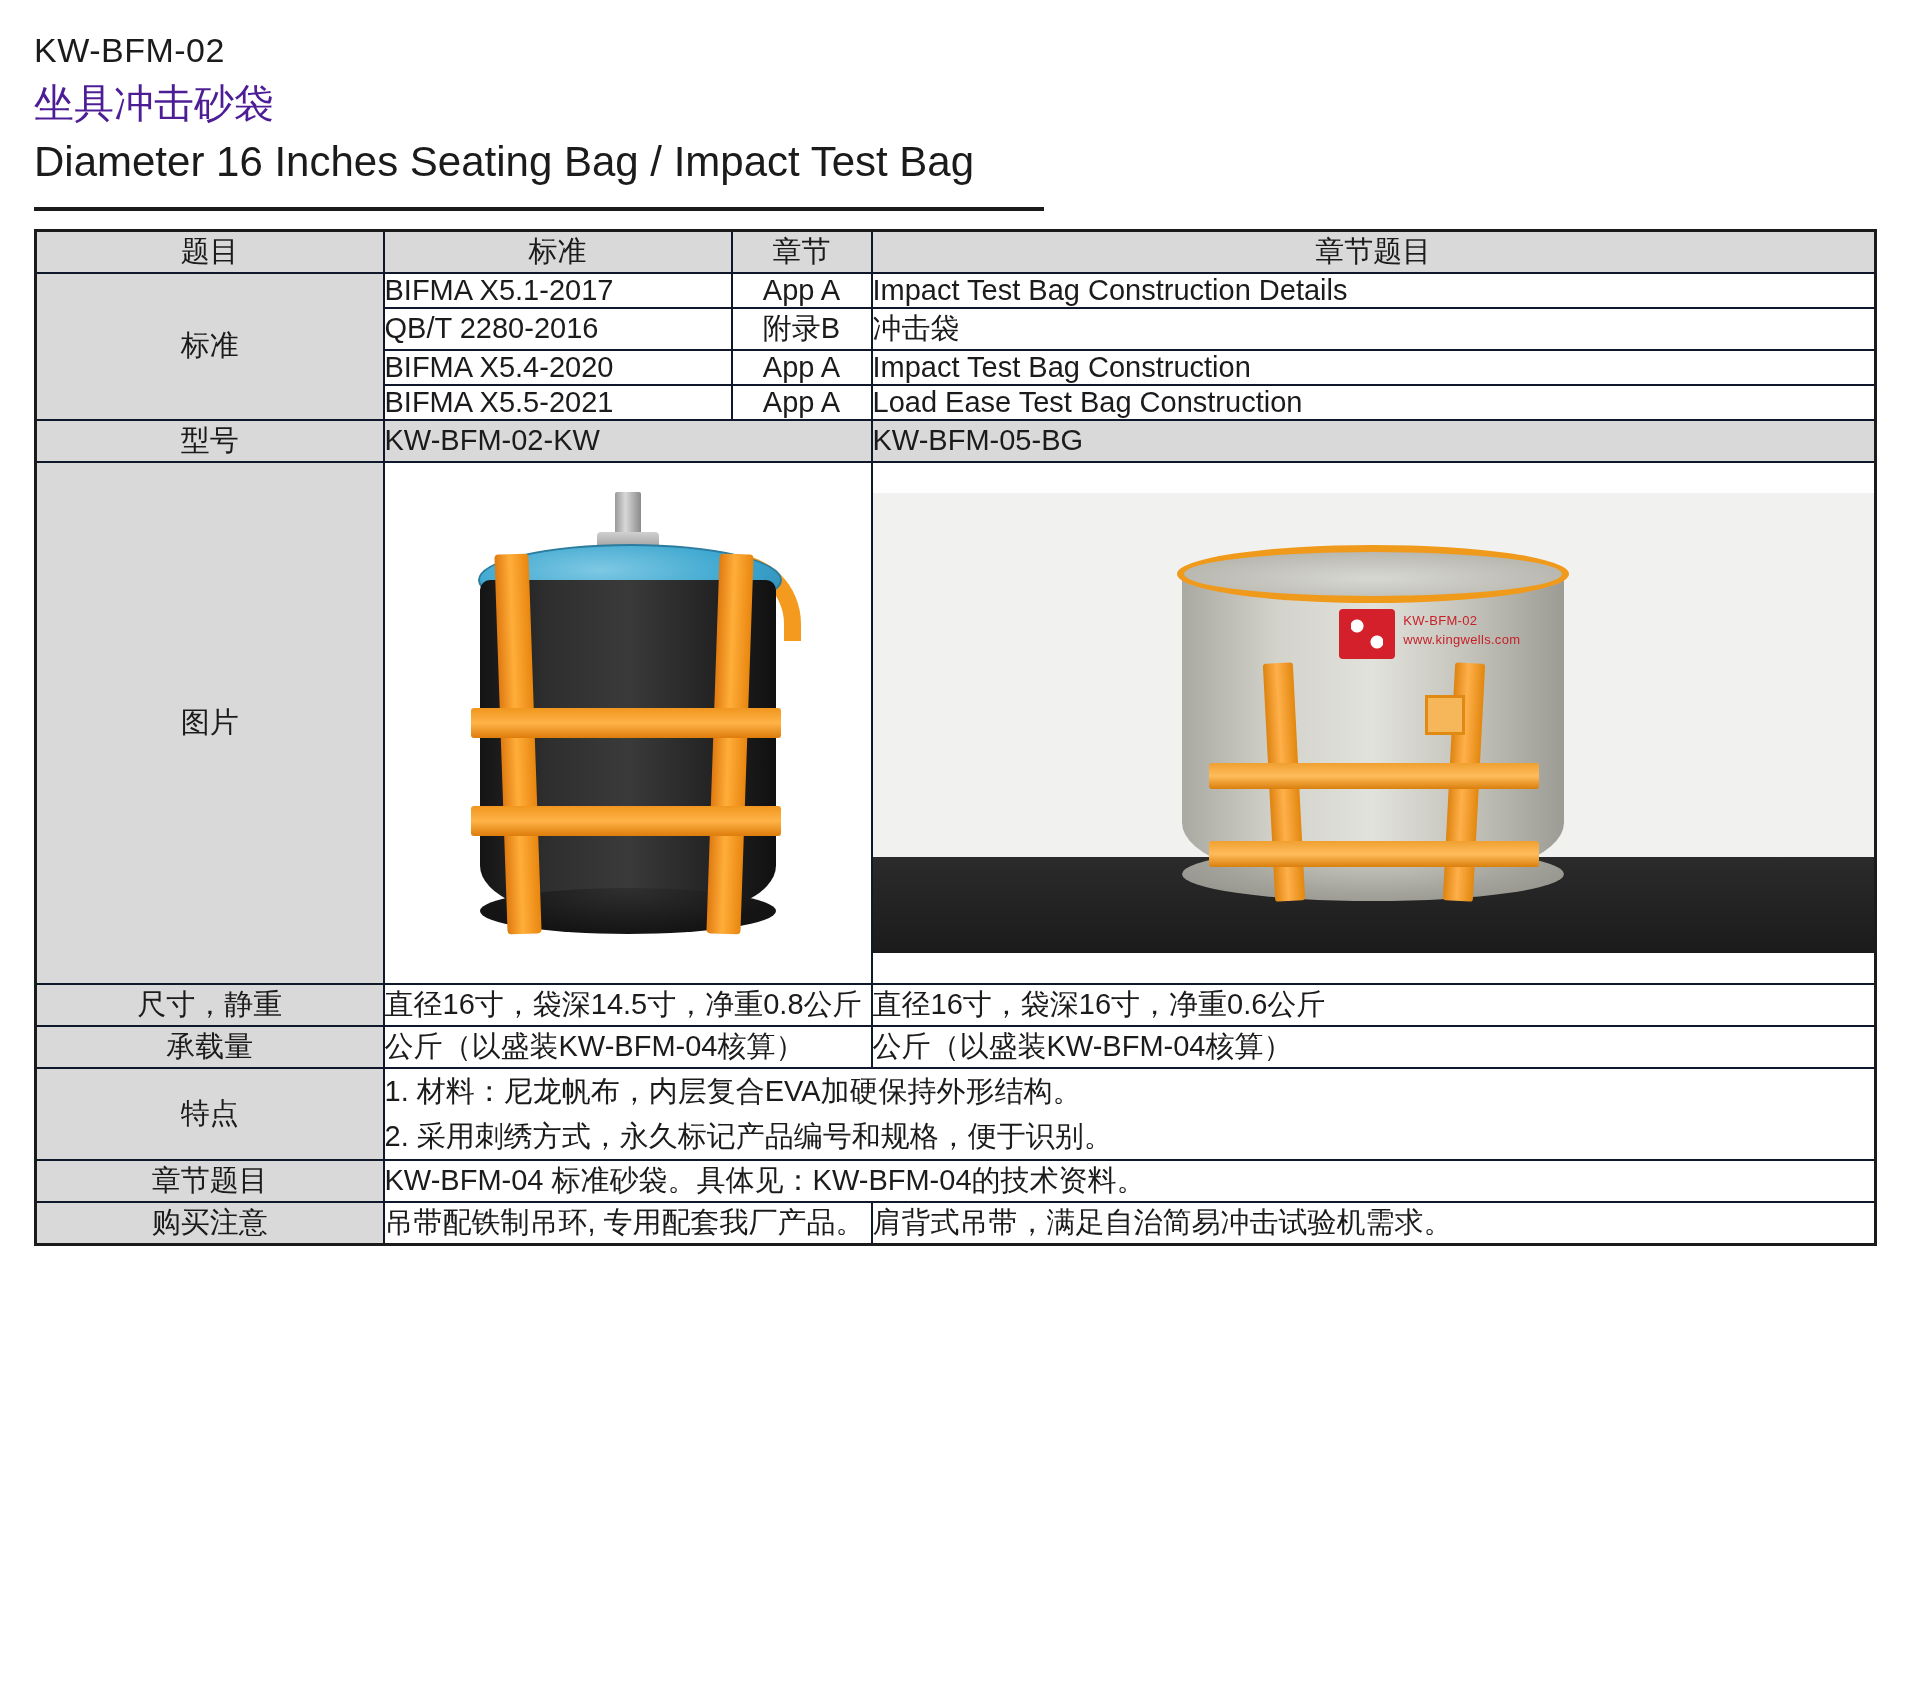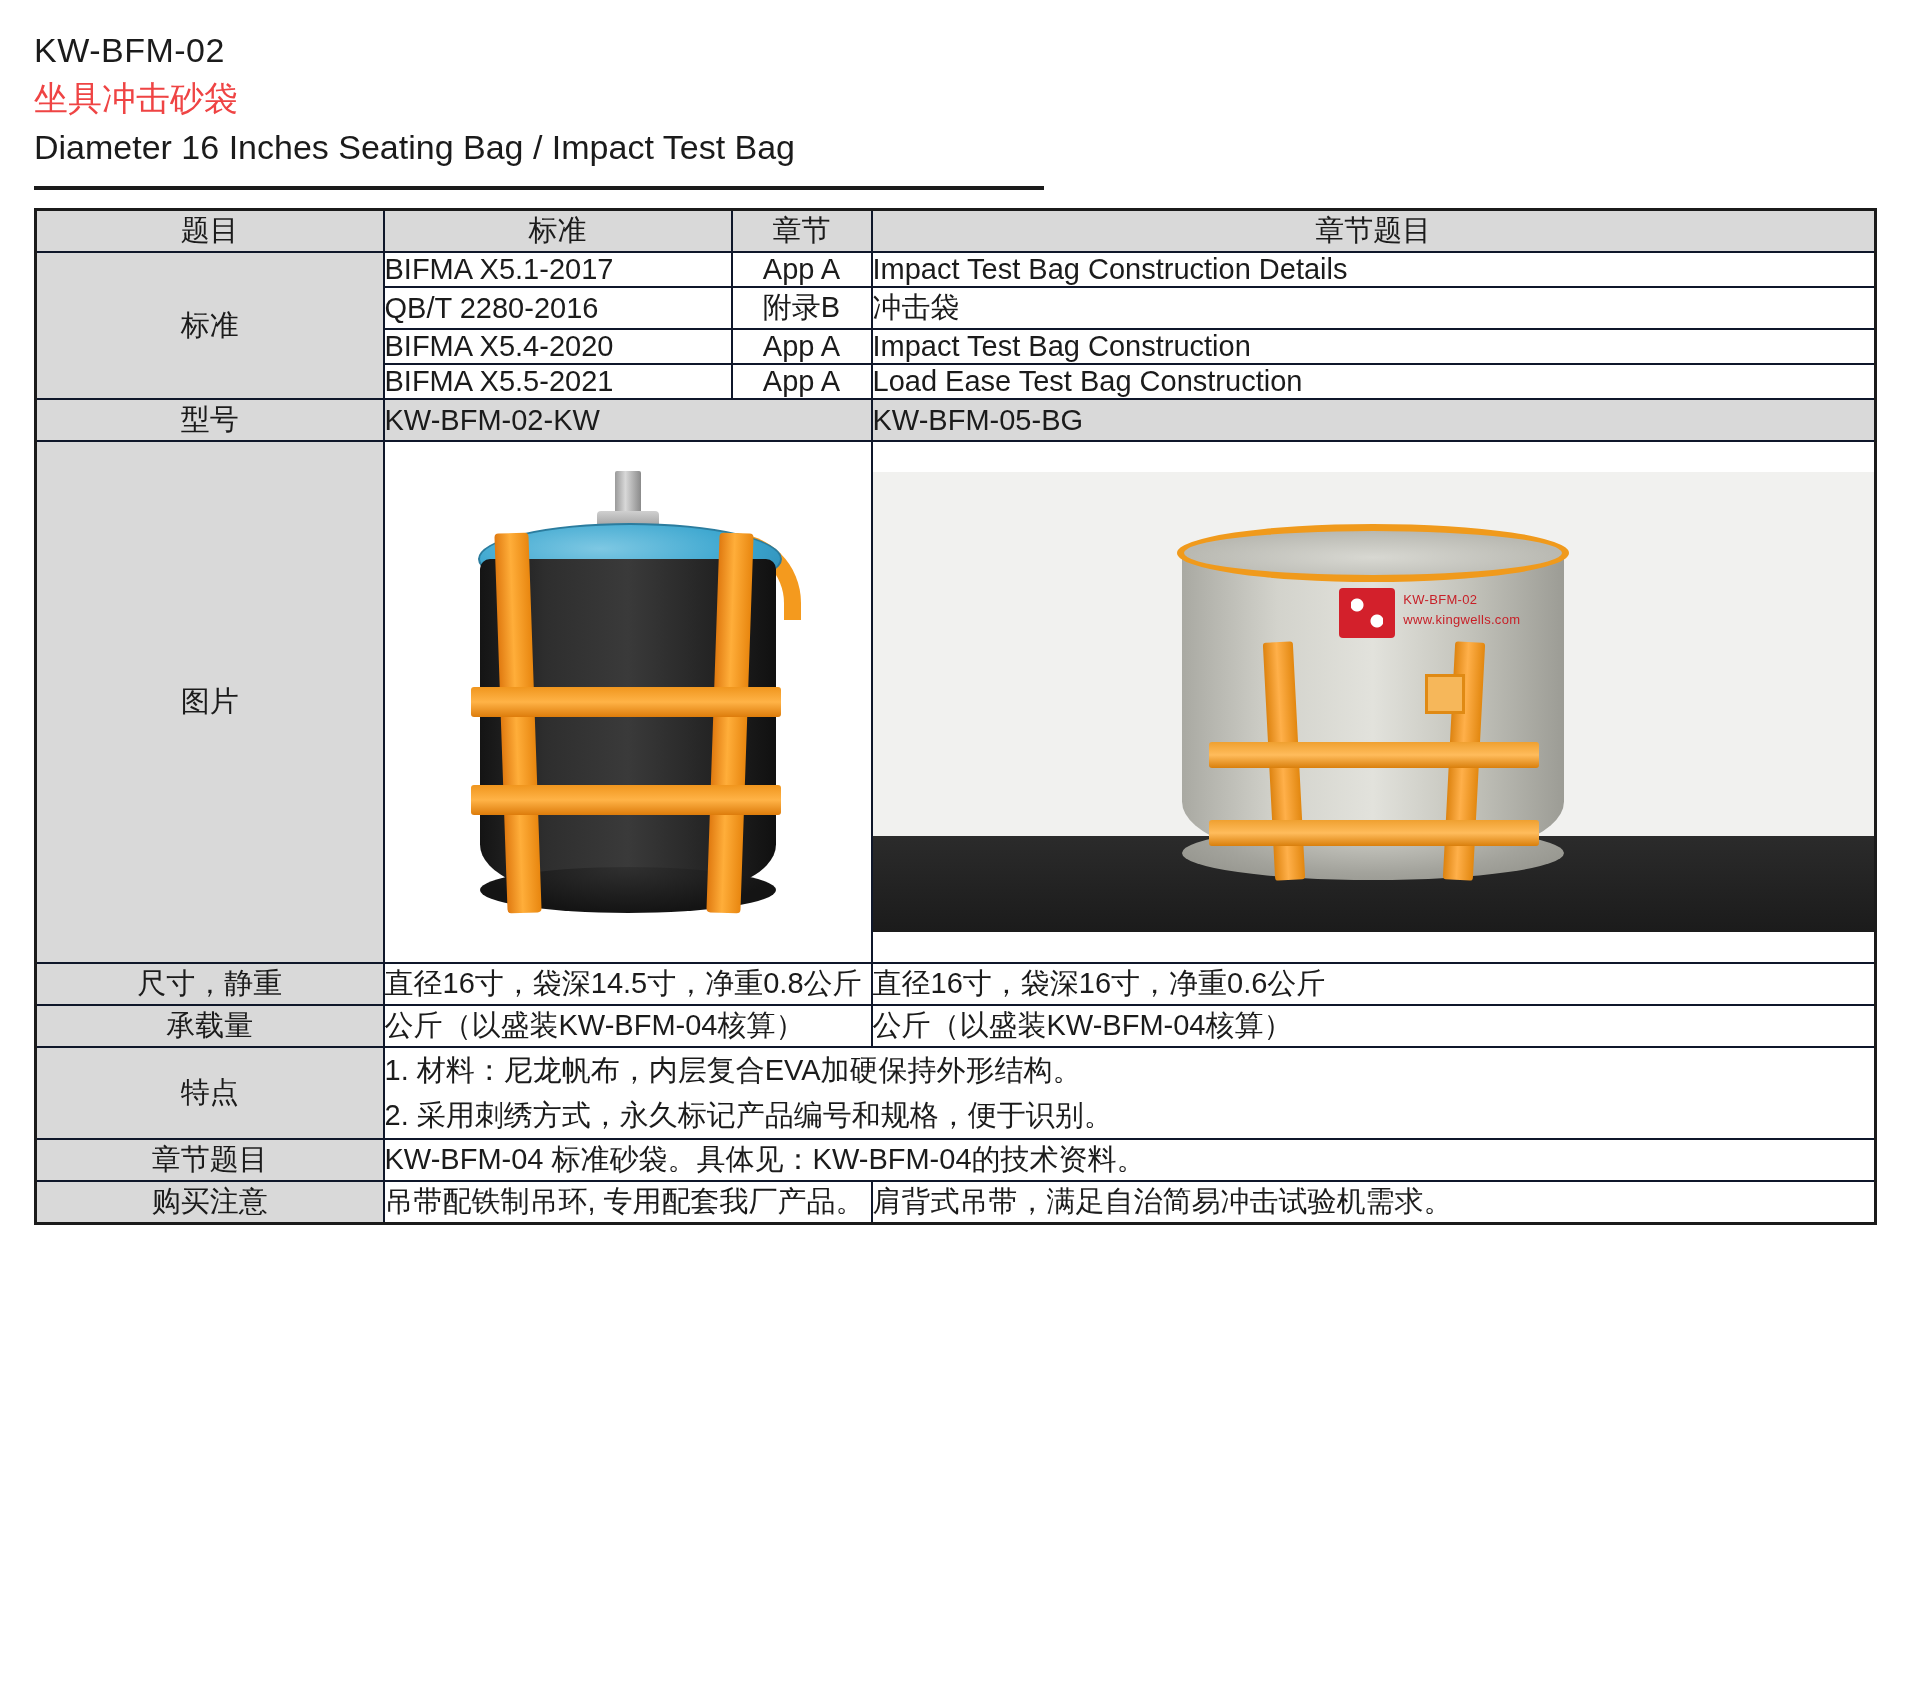--- a/index.html
+++ b/index.html
@@ -26,26 +26,26 @@
   .header {
     margin-left: 0px;
   }
   .header .code {
     font-size: 34px;
     letter-spacing: 0.5px;
     line-height: 1.35;
     color: #1b1b1b;
   }
   .header .cn-title {
-    font-size: 34px;
+    font-size: 40px;
     line-height: 1.45;
-    color: #ef4444;
+    color: #4c1d95;
   }
   .header .en-title {
-    font-size: 34px;
+    font-size: 42px;
     line-height: 1.45;
     color: #1b1b1b;
     padding-bottom: 6px;
   }
   .header-rule {
     width: 1010px;
     height: 4px;
     background: #1b1b1b;
     margin: 8px 0 18px 0;
   }

